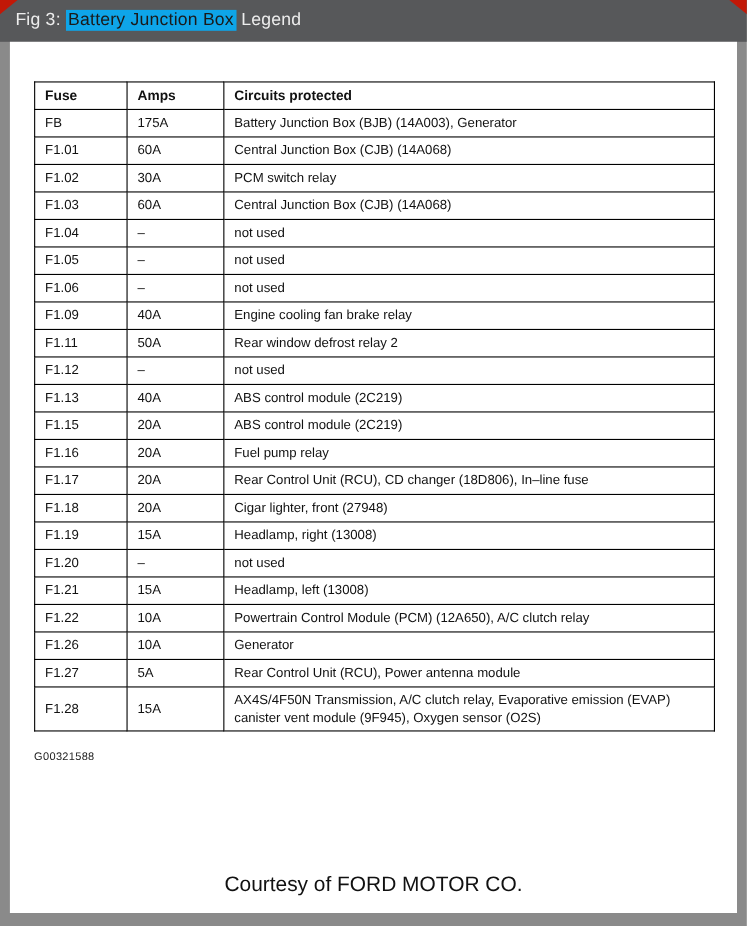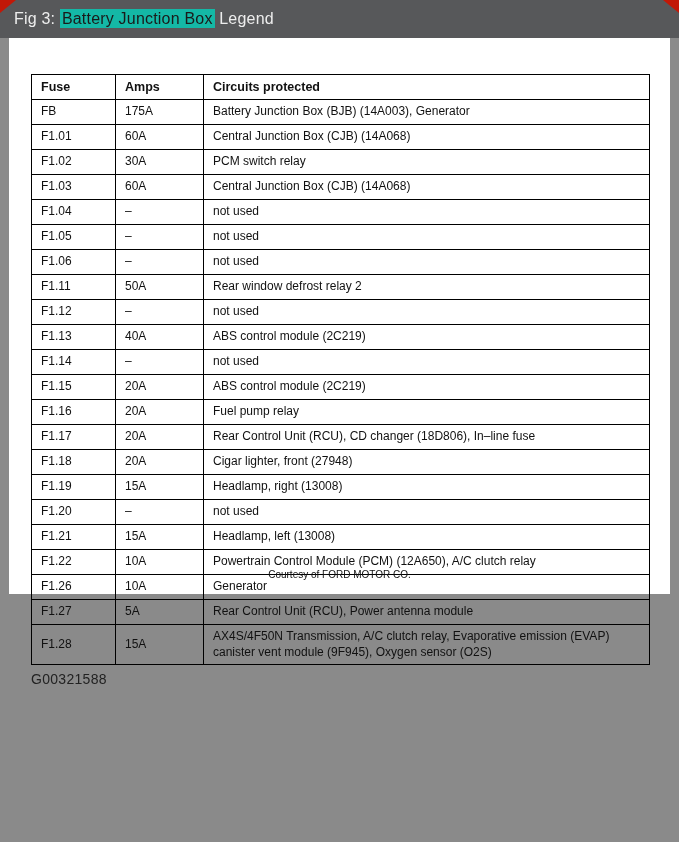--- a/index.html
+++ b/index.html
@@ -26,21 +26,21 @@
     box-sizing: border-box;
     padding-left: 14px;
   }
   .titlebar .title-text {
     color: #ededed;
     font-size: 16px;
     letter-spacing: 0.2px;
     white-space: pre;
   }
   .title-highlight {
-    background: #14b8a6;
+    background: #0ea5e9;
     color: #1a1a1a;
     padding: 1px 2px;
   }
   .crop-mark {
     position: absolute;
     top: 0;
     width: 0;
     height: 0;
   }
   .crop-mark.left {
@@ -50,21 +50,21 @@
   }
   .crop-mark.right {
     right: 0;
     border-top: 13px solid #c21807;
     border-left: 16px solid transparent;
   }
   .page {
     position: relative;
     margin: 0 9px 12px 9px;
     background: #ffffff;
-    height: 556px;
+    height: 792px;
     box-sizing: border-box;
     padding: 36px 36px 0 22px;
   }
   table.fuse-table {
     border-collapse: collapse;
     width: 618px;
     table-layout: fixed;
   }
   table.fuse-table th,
   table.fuse-table td {
@@ -78,32 +78,32 @@
     line-height: 1.3;
   }
   table.fuse-table th {
     font-weight: bold;
     font-size: 12.5px;
   }
   col.col-fuse  { width: 84px; }
   col.col-amps  { width: 88px; }
   col.col-circ  { width: 446px; }
   .figure-id {
-    font-size: 14px;
+    font-size: 10px;
     color: #222222;
-    margin-top: 6px;
+    margin-top: 18px;
     letter-spacing: 0.3px;
   }
   .courtesy {
     position: absolute;
     bottom: 14px;
     left: 0;
     width: 100%;
     text-align: center;
-    font-size: 10px;
+    font-size: 19px;
     color: #111111;
   }
 </style>
 </head>
 <body>
 
 <div class="frame">
 
   <div class="titlebar">
     <span class="crop-mark left"></span>
@@ -156,40 +156,40 @@
             <td>F1.05</td>
             <td>–</td>
             <td>not used</td>
           </tr>
           <tr>
             <td>F1.06</td>
             <td>–</td>
             <td>not used</td>
           </tr>
           <tr>
+            <td>F1.09</td>
+            <td>40A</td>
+            <td>Engine cooling fan brake relay</td>
+          </tr>
+          <tr>
             <td>F1.11</td>
             <td>50A</td>
             <td>Rear window defrost relay 2</td>
           </tr>
           <tr>
             <td>F1.12</td>
             <td>–</td>
             <td>not used</td>
           </tr>
           <tr>
             <td>F1.13</td>
             <td>40A</td>
             <td>ABS control module (2C219)</td>
           </tr>
           <tr>
-            <td>F1.14</td>
-            <td>–</td>
-            <td>not used</td>
-          </tr>
-          <tr>
             <td>F1.15</td>
             <td>20A</td>
             <td>ABS control module (2C219)</td>
           </tr>
           <tr>
             <td>F1.16</td>
             <td>20A</td>
             <td>Fuel pump relay</td>
           </tr>
           <tr>

